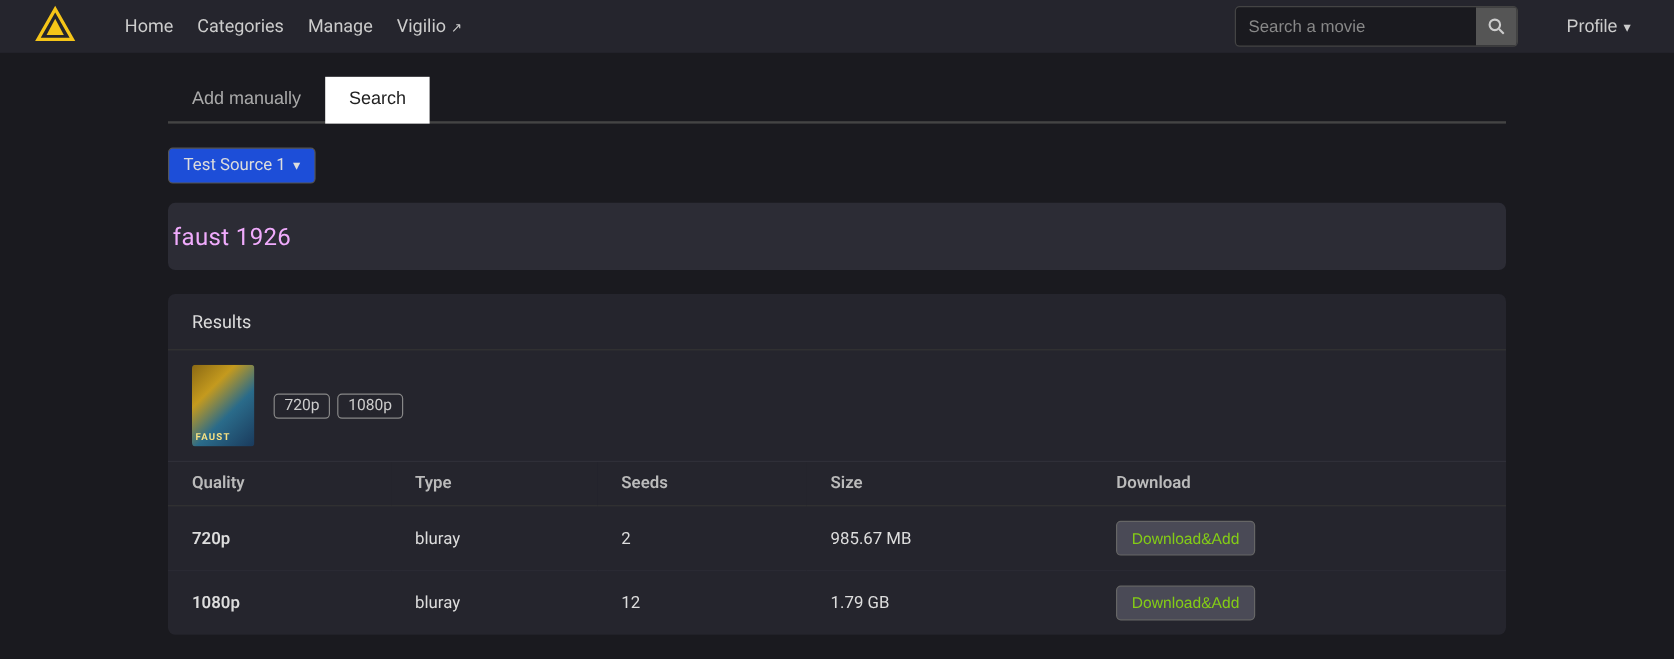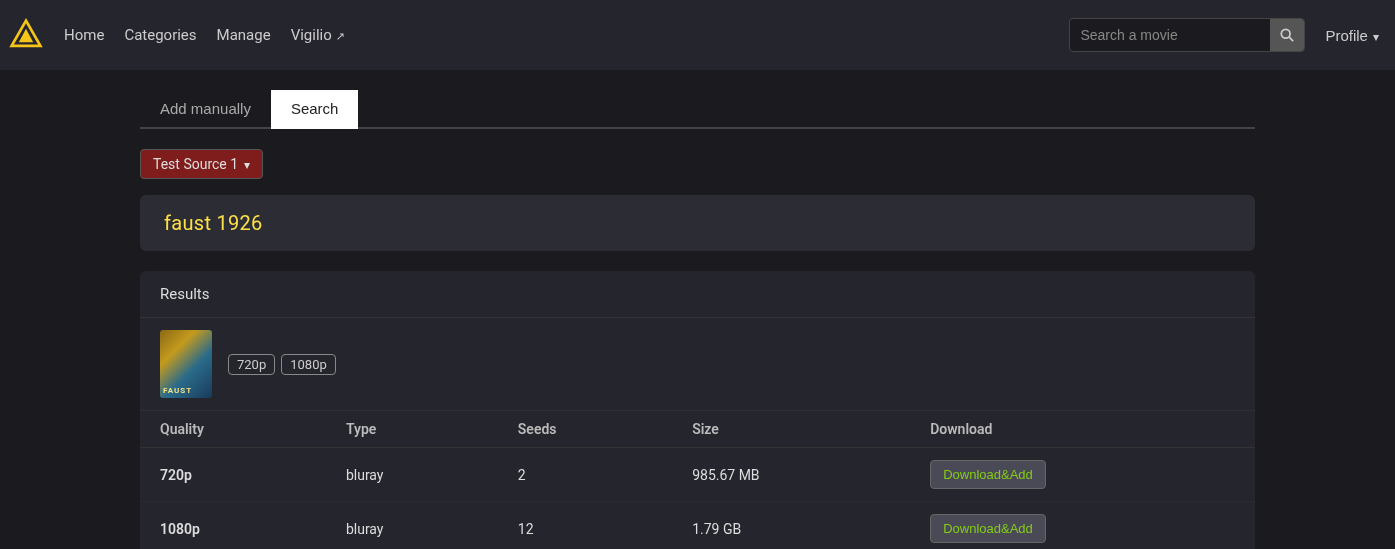--- a/index.html
+++ b/index.html
@@ -9,23 +9,23 @@
       font-family: -apple-system, BlinkMacSystemFont, "Segoe UI", Roboto, sans-serif;
       font-size: 14px;
       min-height: 549px;
     }
 
     
     .navbar {
       background: #25252d;
       display: flex;
       align-items: center;
-      padding: 0 8px;
-      height: 70px;
-      gap: 12px;
+      padding: 0 28px;
+      height: 44px;
+      gap: 32px;
     }
     .logo {
       display: flex;
       align-items: center;
       margin-right: 8px;
     }
     .logo svg { width: 36px; height: 36px; }
     .nav-links { display: flex; gap: 20px; flex: 1; }
     .nav-links a {
       color: #ccc;
@@ -102,39 +102,39 @@
       color: #fff;
       background: #fff;
       color: #222;
       border-bottom: 2px solid transparent;
     }
 
     
     .source-dropdown {
       display: inline-flex;
       align-items: center;
-      background: #7f1d1d;
+      background: #1d4ed8;
       border: 1px solid #555;
       border-radius: 4px;
       padding: 6px 12px;
       cursor: pointer;
       font-size: 14px;
       color: #ddd;
       gap: 6px;
       margin-bottom: 16px;
     }
 
     
     .search-box {
       background: #2c2c35;
       border-radius: 6px;
-      padding: 16px 24px;
+      padding: 16px 4px;
       margin-bottom: 20px;
       font-size: 20px;
-      color: #fde047;
+      color: #f0abfc;
       letter-spacing: 0.3px;
     }
 
     
     .results-panel {
       background: #25252d;
       border-radius: 6px;
       overflow: hidden;
     }
     .results-header {

